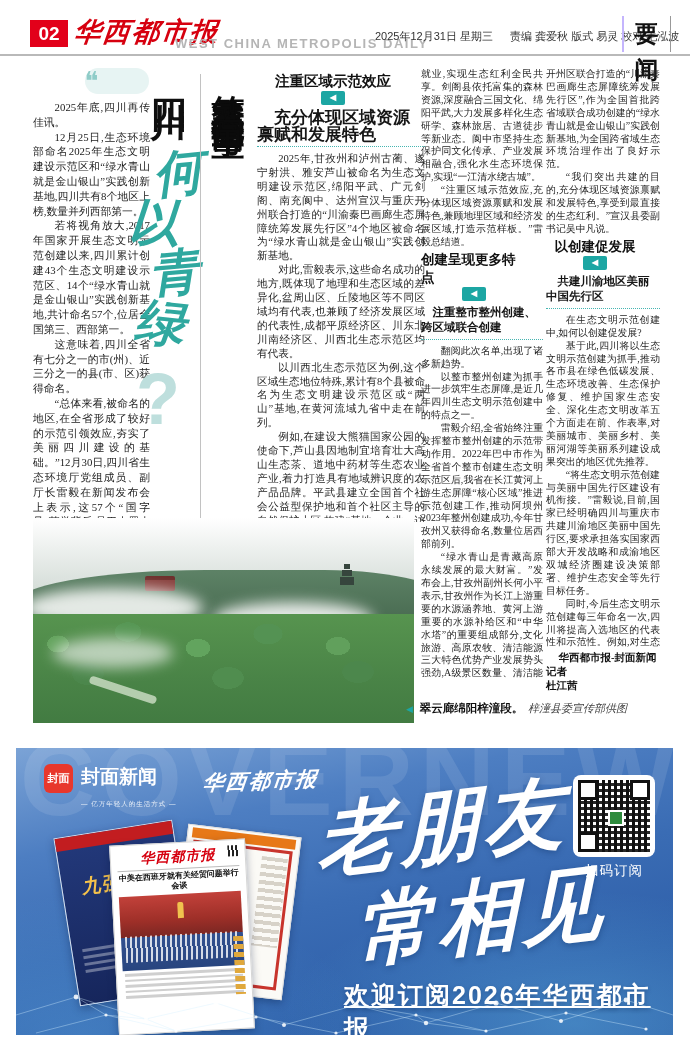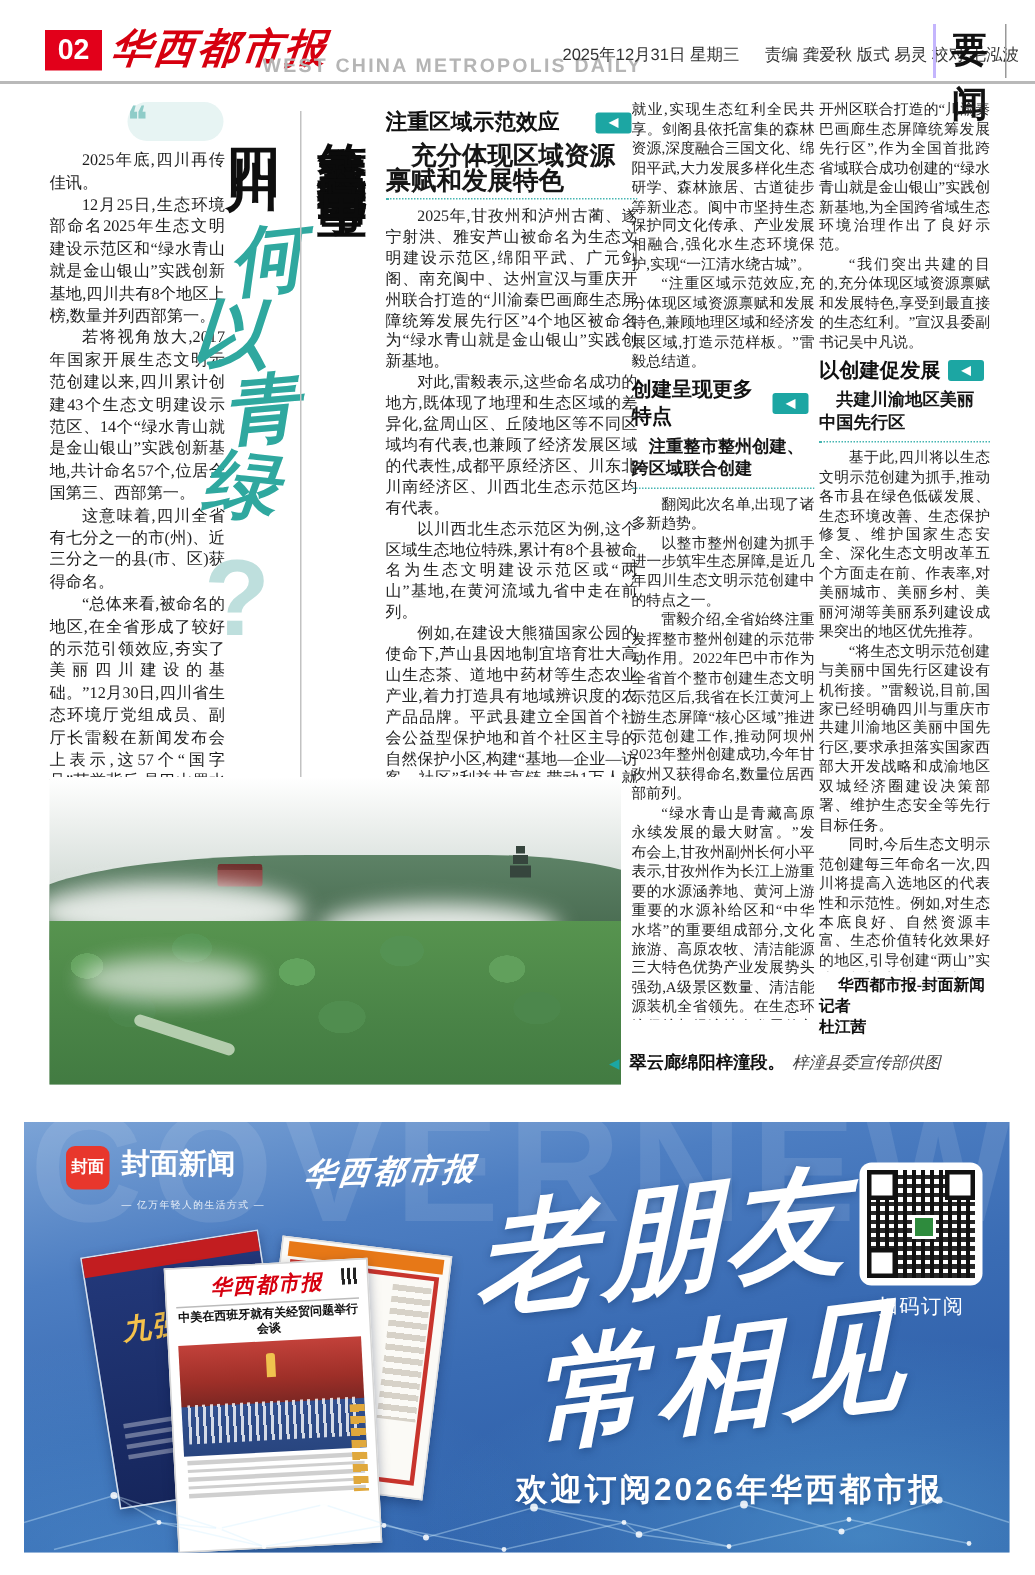--- a/index.html
+++ b/index.html
@@ -46,21 +46,21 @@
   .col{overflow:hidden;}
   .col p{margin:0;text-indent:2em;text-align:justify;color:#242424;}
   .col p.cont{text-indent:0;}
   .col2{left:257px;top:70px;width:168px;height:452px;}
   .col2 p{font-size:10.6px;line-height:13.9px;}
   .col3{left:421px;top:68px;width:122px;height:612px;}
   .col4{left:546px;top:68px;width:114px;height:612px;}
   .col3 p,.col4 p{font-size:9.9px;line-height:12.9px;}
   .sec-head{display:flex;align-items:center;justify-content:space-between;
             font-family:"Liberation Sans",sans-serif;font-weight:900;color:#111;
-            margin:2px 4px 4px 0;}
+            margin:2px 16px 4px 0;flex-direction:column;}
   .col2 .sec-head{font-size:14.5px;}
   .col3 .sec-head,.col4 .sec-head{font-size:13.5px;}
   .sec-btn{flex:0 0 auto;width:24px;height:14px;background:#1ca6a3;border-radius:2px;
            color:#fff;font-size:8px;text-align:center;line-height:14px;}
   .subhead{font-family:"Liberation Sans",sans-serif;font-weight:bold;color:#161616;
            text-indent:1em;margin:2px 0 3px 0;}
   .col2 .subhead{font-size:17px;line-height:17px;}
   .col3 .subhead,.col4 .subhead{font-size:11.5px;line-height:15.5px;}
   .dotted{border-bottom:1px dotted #45b5b1;margin:3px 0 5px 0;}
   .byline{left:546px;top:648px;width:116px;background:#fff;padding-top:3px;
@@ -163,23 +163,23 @@
   .qr{width:100%;height:100%;position:relative;
       background:
        repeating-linear-gradient(0deg,rgba(17,17,17,.9) 0 3px,transparent 3px 6px),
        repeating-linear-gradient(90deg,#111 0 3px,#fff 3px 6px);}
   .qr .eye{position:absolute;width:14px;height:14px;border:3px solid #111;background:#fff;}
   .qr .e1{left:0;top:0;} .qr .e2{right:0;top:0;} .qr .e3{left:0;bottom:0;}
   .qr .ctr{position:absolute;left:50%;top:50%;width:12px;height:12px;margin:-6px 0 0 -6px;
            background:#2e8b3d;border:2px solid #fff;}
   .qr-label{position:absolute;left:553px;top:114px;width:90px;text-align:center;color:#fff;
             font-size:13.5px;font-family:"Liberation Sans",sans-serif;letter-spacing:1px;}
-  .ad-bottom{position:absolute;left:328px;top:231px;color:#fff;font-weight:900;font-size:21px;
+  .ad-bottom{position:absolute;left:328px;top:231px;color:#fff;font-weight:900;font-size:25px;
              font-family:"Liberation Sans",sans-serif;letter-spacing:2px;
-             text-shadow:0 2px 4px rgba(10,40,90,.4);}
+             text-shadow:0 2px 4px rgba(10,40,90,.4);text-decoration:underline;}
   .net{position:absolute;left:0;bottom:0;}
 </style>
 </head>
 <body>
 
 <div class="abs pageno">02</div>
 <div class="abs masthead">华西都市报</div>
 <div class="abs masthead-en">WEST CHINA METROPOLIS DAILY</div>
 <div class="abs dateline">
   <span>2025年12月31日 星期三</span>
@@ -240,20 +240,21 @@
 
 <div class="abs col col4">
   <p class="cont">开州区联合打造的“川渝秦巴画廊生态屏障统筹发展先行区”,作为全国首批跨省域联合成功创建的“绿水青山就是金山银山”实践创新基地,为全国跨省域生态环境治理作出了良好示范。</p>
   <p>“我们突出共建的目的,充分体现区域资源禀赋和发展特色,享受到最直接的生态红利。”宣汉县委副书记吴中凡说。</p>
   <div class="sec-head">
     <span>以创建促发展</span>
     <span class="sec-btn">◀</span>
   </div>
   <div class="subhead">共建川渝地区美丽中国先行区</div>
   <div class="dotted"></div>
+  <p>在生态文明示范创建中,如何以创建促发展?</p>
   <p>基于此,四川将以生态文明示范创建为抓手,推动各市县在绿色低碳发展、生态环境改善、生态保护修复、维护国家生态安全、深化生态文明改革五个方面走在前、作表率,对美丽城市、美丽乡村、美丽河湖等美丽系列建设成果突出的地区优先推荐。</p>
   <p>“将生态文明示范创建与美丽中国先行区建设有机衔接。”雷毅说,目前,国家已经明确四川与重庆市共建川渝地区美丽中国先行区,要求承担落实国家西部大开发战略和成渝地区双城经济圈建设决策部署、维护生态安全等先行目标任务。</p>
   <p>同时,今后生态文明示范创建每三年命名一次,四川将提高入选地区的代表性和示范性。例如,对生态本底良好、自然资源丰富、生态价值转化效果好的地区,引导创建“两山”实践创新基地;对经济社会绿色低碳高质量发展、环境质量持续改善、生态环境保护全社会行动等方面具有示范效应的地区,引导创建生态文明建设示范区。</p>
 
 </div>
 <div class="abs byline">
   <div class="r1">华西都市报-封面新闻记者</div>
   <div>杜江茜</div>
 </div>
 

